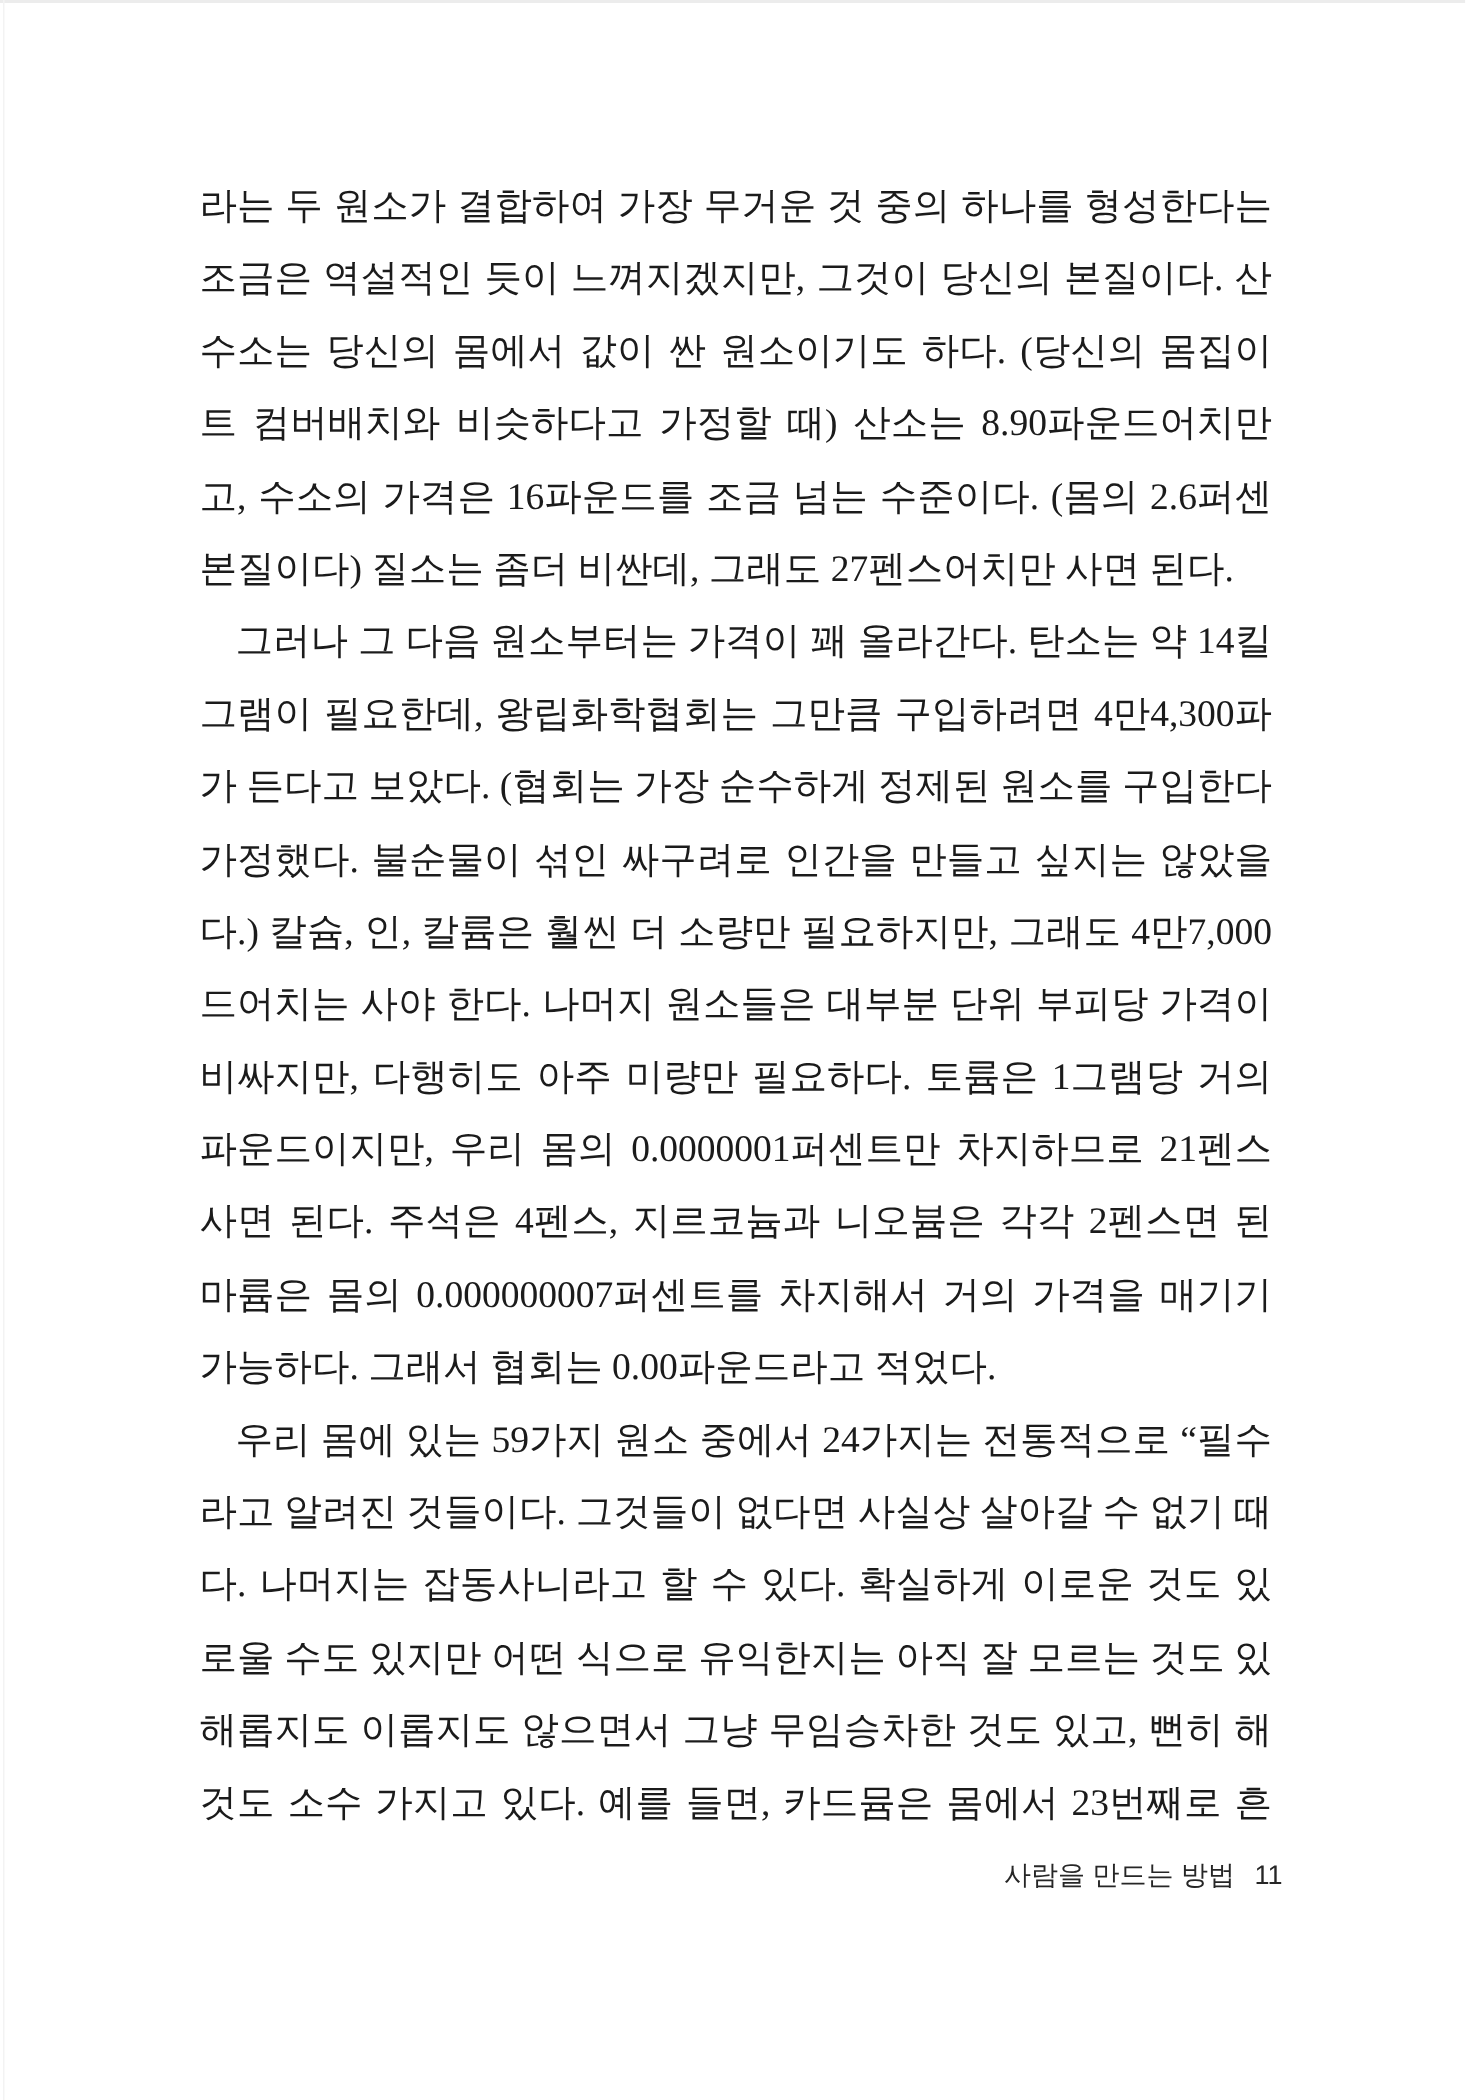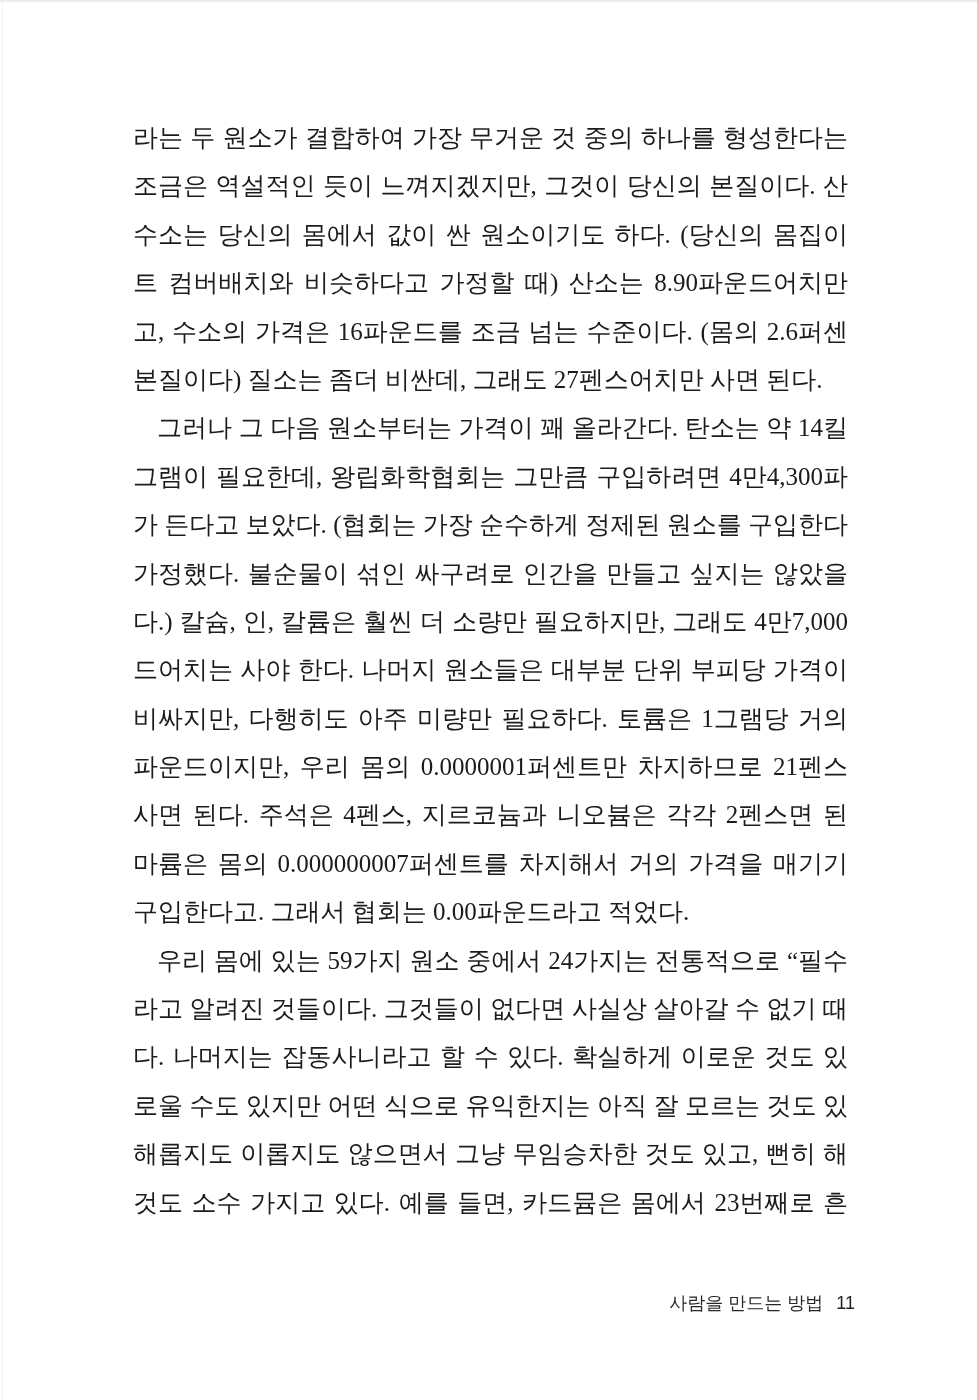--- a/index.html
+++ b/index.html
@@ -44,21 +44,21 @@
     overflow: hidden;
   }
   .line.rag {
     text-align-last: left;
   }
   .line.indent {
     text-indent: 24px;
   }
   .footer {
     position: absolute;
-    top: 1291px;
+    top: 1238px;
     left: 133px;
     width: 722px;
     text-align: right;
     font-family: "Liberation Sans", "DejaVu Sans", sans-serif;
     font-size: 18px;
     color: #262626;
   }
   .footer .page-num {
     margin-left: 13px;
   }
@@ -80,21 +80,21 @@
       <div class="line indent">그러나 그 다음 원소부터는 가격이 꽤 올라간다. 탄소는 약 14킬로</div>
       <div class="line">그램이 필요한데, 왕립화학협회는 그만큼 구입하려면 4만4,300파운드</div>
       <div class="line">가 든다고 보았다. (협회는 가장 순수하게 정제된 원소를 구입한다고</div>
       <div class="line">가정했다. 불순물이 섞인 싸구려로 인간을 만들고 싶지는 않았을 것이</div>
       <div class="line">다.) 칼슘, 인, 칼륨은 훨씬 더 소량만 필요하지만, 그래도 4만7,000파운</div>
       <div class="line">드어치는 사야 한다. 나머지 원소들은 대부분 단위 부피당 가격이 더욱</div>
       <div class="line">비싸지만, 다행히도 아주 미량만 필요하다. 토륨은 1그램당 거의 2,000</div>
       <div class="line">파운드이지만, 우리 몸의 0.0000001퍼센트만 차지하므로 21펜스만큼만</div>
       <div class="line">사면 된다. 주석은 4펜스, 지르코늄과 니오븀은 각각 2펜스면 된다. 사</div>
       <div class="line">마륨은 몸의 0.000000007퍼센트를 차지해서 거의 가격을 매기기가 불</div>
-      <div class="line rag">구입한다고. 그래서 협회는 0.00파운드라고 적었다.</div>
+      <div class="line rag">가능하다. 그래서 협회는 0.00파운드라고 적었다.</div>
       <div class="line indent">우리 몸에 있는 59가지 원소 중에서 24가지는 전통적으로 “필수 원소”</div>
       <div class="line">라고 알려진 것들이다. 그것들이 없다면 사실상 살아갈 수 없기 때문이</div>
       <div class="line">다. 나머지는 잡동사니라고 할 수 있다. 확실하게 이로운 것도 있고, 이</div>
       <div class="line">로울 수도 있지만 어떤 식으로 유익한지는 아직 잘 모르는 것도 있다.</div>
       <div class="line">해롭지도 이롭지도 않으면서 그냥 무임승차한 것도 있고, 뻔히 해로운</div>
       <div class="line">것도 소수 가지고 있다. 예를 들면, 카드뮴은 몸에서 23번째로 흔한 원</div>
     </div>
 
   <div class="footer">
     <span>사람을 만드는 방법</span><span class="page-num">11</span>

